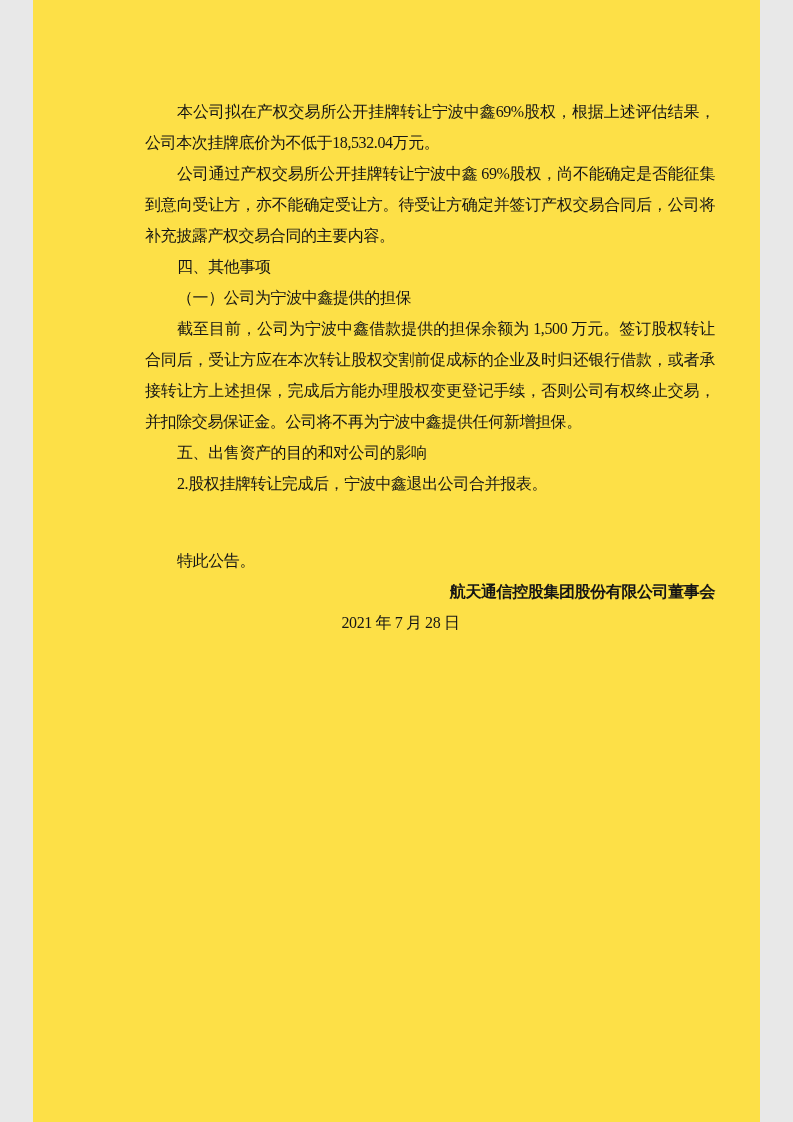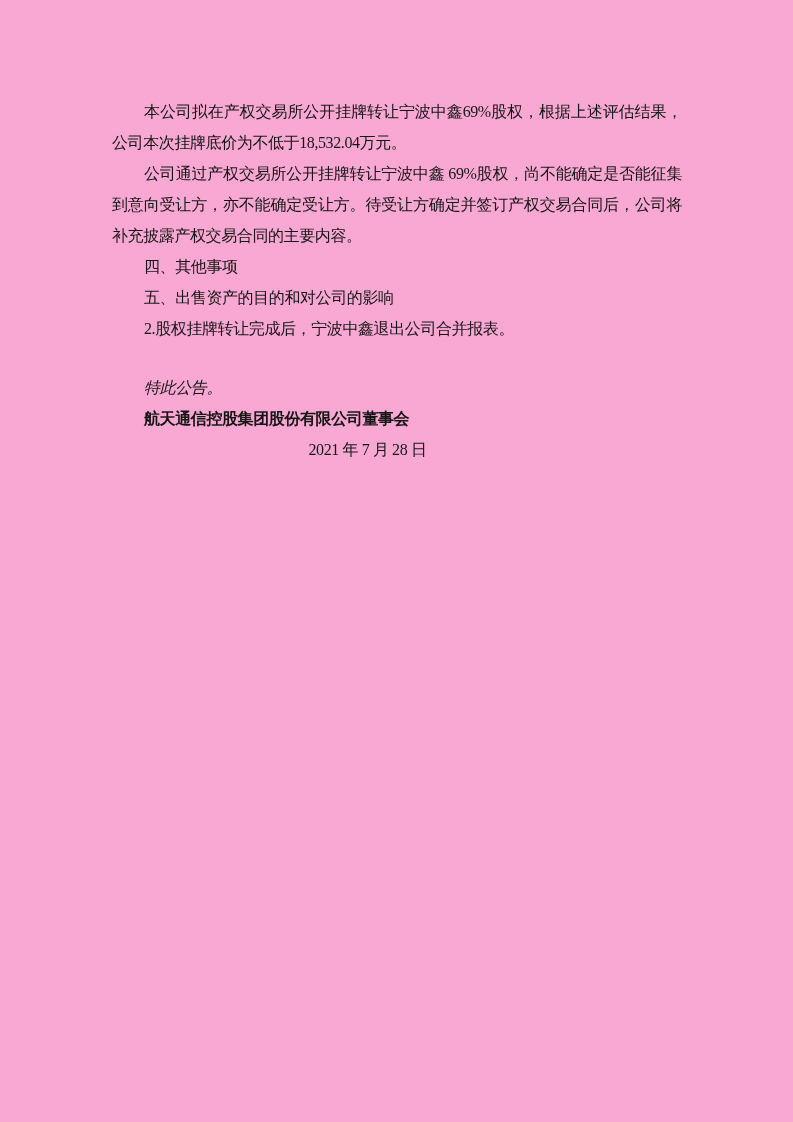--- a/index.html
+++ b/index.html
@@ -1,57 +1,59 @@
 <!DOCTYPE html>
 <html><head>
 <meta charset="utf-8">
 <style>
   html, body { margin: 0; padding: 0; background: #e8e8e8; }
   .page {
     position: relative;
-    width: 793px;
+    width: 727px;
     height: 1122px;
     margin: 0 auto;
-    background: #f9a8d4;
+    background: #fde047;
     overflow: hidden;
   }
   .doc {
     position: absolute;
     left: 112px;
     top: 96px;
     width: 570px;
     color: #151515;
     font-family: "Liberation Serif", "DejaVu Serif", serif;
     font-size: 16px;
     line-height: 31px;
     letter-spacing: -0.4px;
     text-align: justify;
   }
   .doc p { margin: 0; text-indent: 32px; }
   .doc p.heading { font-weight: 700; }
   .doc b { font-weight: 400; }
   .sig-line {
     margin-top: 31px;
-    text-align: left;
+    text-align: right;
     text-indent: 0;
     font-weight: 700;
   }
   .date-line {
     text-align: center;
     text-indent: 0;
     padding-right: 91px;
   }
 </style>
 </head>
 <body>
 
 <div class="page">
   <div class="doc" id="doc-body">
     <p class="para"><span>本公司拟在产权交易所公开挂牌转让宁波中鑫69%股权，根据上述评估结果，公司本次挂牌底价为不低于18,532.04万元。</span></p>
       <p class="para"><span>公司通过产权交易所公开挂牌转让</span><b>宁波中鑫</b><span> 69%股权，尚不能确定是否能征集到意向受让方，亦不能确定受让方。待受让方确定并签订产权交易合同后，公司将补充披露产权交易合同的主要内容。</span></p>
       <p class="heading"><b>四、其他事项</b></p>
+      <p class="para"><span>（一）公司为</span><b>宁波中鑫</b><span>提供的担保</span></p>
+      <p class="para"><span>截至目前，公司为</span><b>宁波中鑫</b><span>借款提供的担保余额为 1,500 万元。签订股权转让合同后，受让方应在本次转让股权交割前促成标的企业及时归还银行借款，或者承接转让方上述担保，完成后方能办理股权变更登记手续，否则公司有权终止交易，并扣除交易保证金。公司将不再为</span><b>宁波中鑫</b><span>提供任何新增担保。</span></p>
       <p class="heading"><b>五、出售资产的目的和对公司的影响</b></p>
       <p class="para"><span>2.股权挂牌转让完成后，</span><b>宁波中鑫</b><span>退出公司合并报表。</span></p>
-      <p class="para" style="margin-top: 28px; font-style: italic;"><span>特此公告。</span></p>
+      <p class="para" style="margin-top: 46px;"><span>特此公告。</span></p>
       <p id="sig-line" class="sig-line">航天通信控股集团股份有限公司董事会</p>
     <p class="date-line">2021 年 7 月 28 日</p>
   </div>
 </div>
 
 </body></html>

